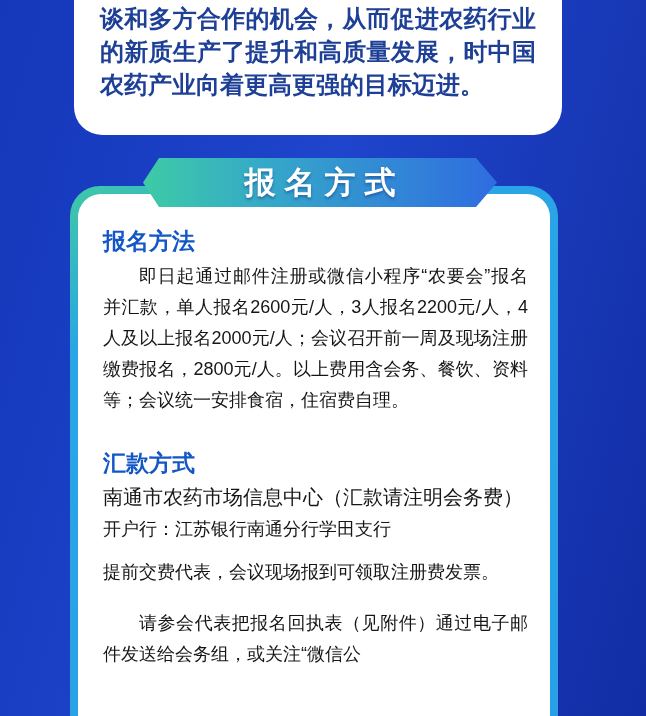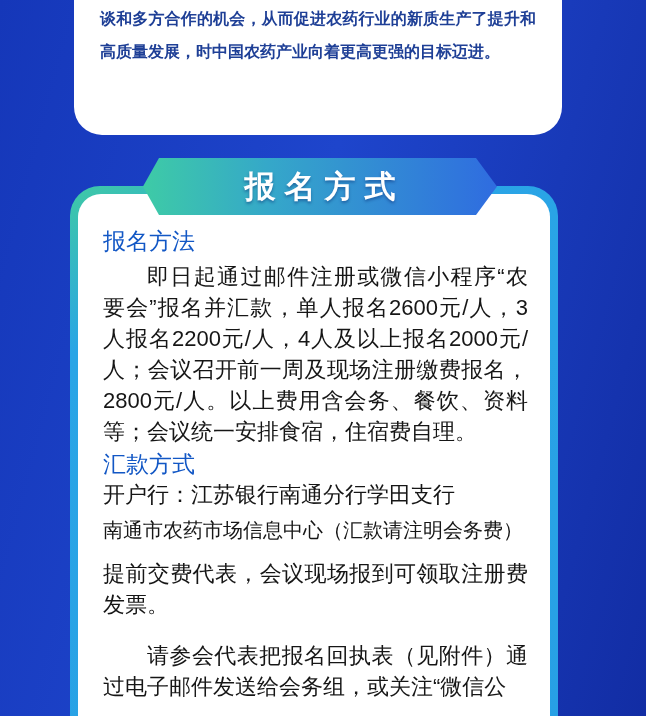--- a/index.html
+++ b/index.html
@@ -22,34 +22,34 @@
     top: -38px;
     width: 488px;
     height: 173px;
     background: #ffffff;
     border-radius: 28px;
     box-sizing: border-box;
     padding: 40px 26px 0 26px;
   }
   .intro-card p {
     margin: 0;
-    font-size: 16px;
+    font-size: 24px;
     line-height: 33px;
     font-weight: bold;
     color: #1e3f96;
     text-align: justify;
   }
 
   
   .ribbon {
     position: absolute;
     left: 143px;
     top: 158px;
     width: 354px;
-    height: 57px;
+    height: 49px;
     background: linear-gradient(90deg, #3ecba6 0%, #35a8c9 35%, #2f6ce0 100%);
     clip-path: polygon(0 50%, 16px 0, calc(100% - 21px) 0, 100% 50%, calc(100% - 21px) 100%, 16px 100%);
     display: flex;
     align-items: center;
     justify-content: center;
     z-index: 3;
   }
   .ribbon span {
     color: #ffffff;
     font-size: 31px;
@@ -80,36 +80,36 @@
     border-radius: 23px;
     box-sizing: border-box;
     padding: 32px 22px 0 25px;
     overflow: hidden;
   }
 
   .main-card h3 {
     margin: 0;
     font-size: 23px;
     line-height: 30px;
-    font-weight: normal;
+    font-weight: bold;
     color: #1257c5;
   }
   .main-card .body {
     margin: 0;
-    font-size: 22px;
+    font-size: 18px;
     line-height: 31px;
     color: #161616;
   }
   .main-card .para {
     text-align: justify;
     text-indent: 2em;
     margin-top: 5px;
   }
   .main-card .h-payment {
-    margin-top: 2px;
+    margin-top: 32px;
   }
   .main-card .line {
     line-height: 32px;
     white-space: nowrap;
   }
   .main-card .payee-line {
     font-size: 20px;
     margin-top: 3px;
   }
   .main-card .wrapline {
@@ -131,19 +131,19 @@
 <div class="ribbon">
   <span>报名方式</span>
 </div>
 
 <div class="main-card-border">
   <div class="main-card">
     <h3>报名方法</h3>
     <p class="body para">即日起通过邮件注册或微信小程序“农要会”报名并汇款，单人报名2600元/人，3人报名2200元/人，4人及以上报名2000元/人；会议召开前一周及现场注册缴费报名，2800元/人。以上费用含会务、餐饮、资料等；会议统一安排食宿，住宿费自理。</p>
 
     <h3 class="h-payment">汇款方式</h3>
+    <p class="body line payee-line">南通市农药市场信息中心（汇款请注明会务费）</p>
     <p class="body line">开户行：江苏银行南通分行学田支行</p>
-    <p class="body line payee-line">南通市农药市场信息中心（汇款请注明会务费）</p>
     <p class="body wrapline">提前交费代表，会议现场报到可领取注册费发票。</p>
 
     <p class="body para followup">请参会代表把报名回执表（见附件）通过电子邮件发送给会务组，或关注“微信公</p>
   </div>
 </div>
 
 </body></html>

